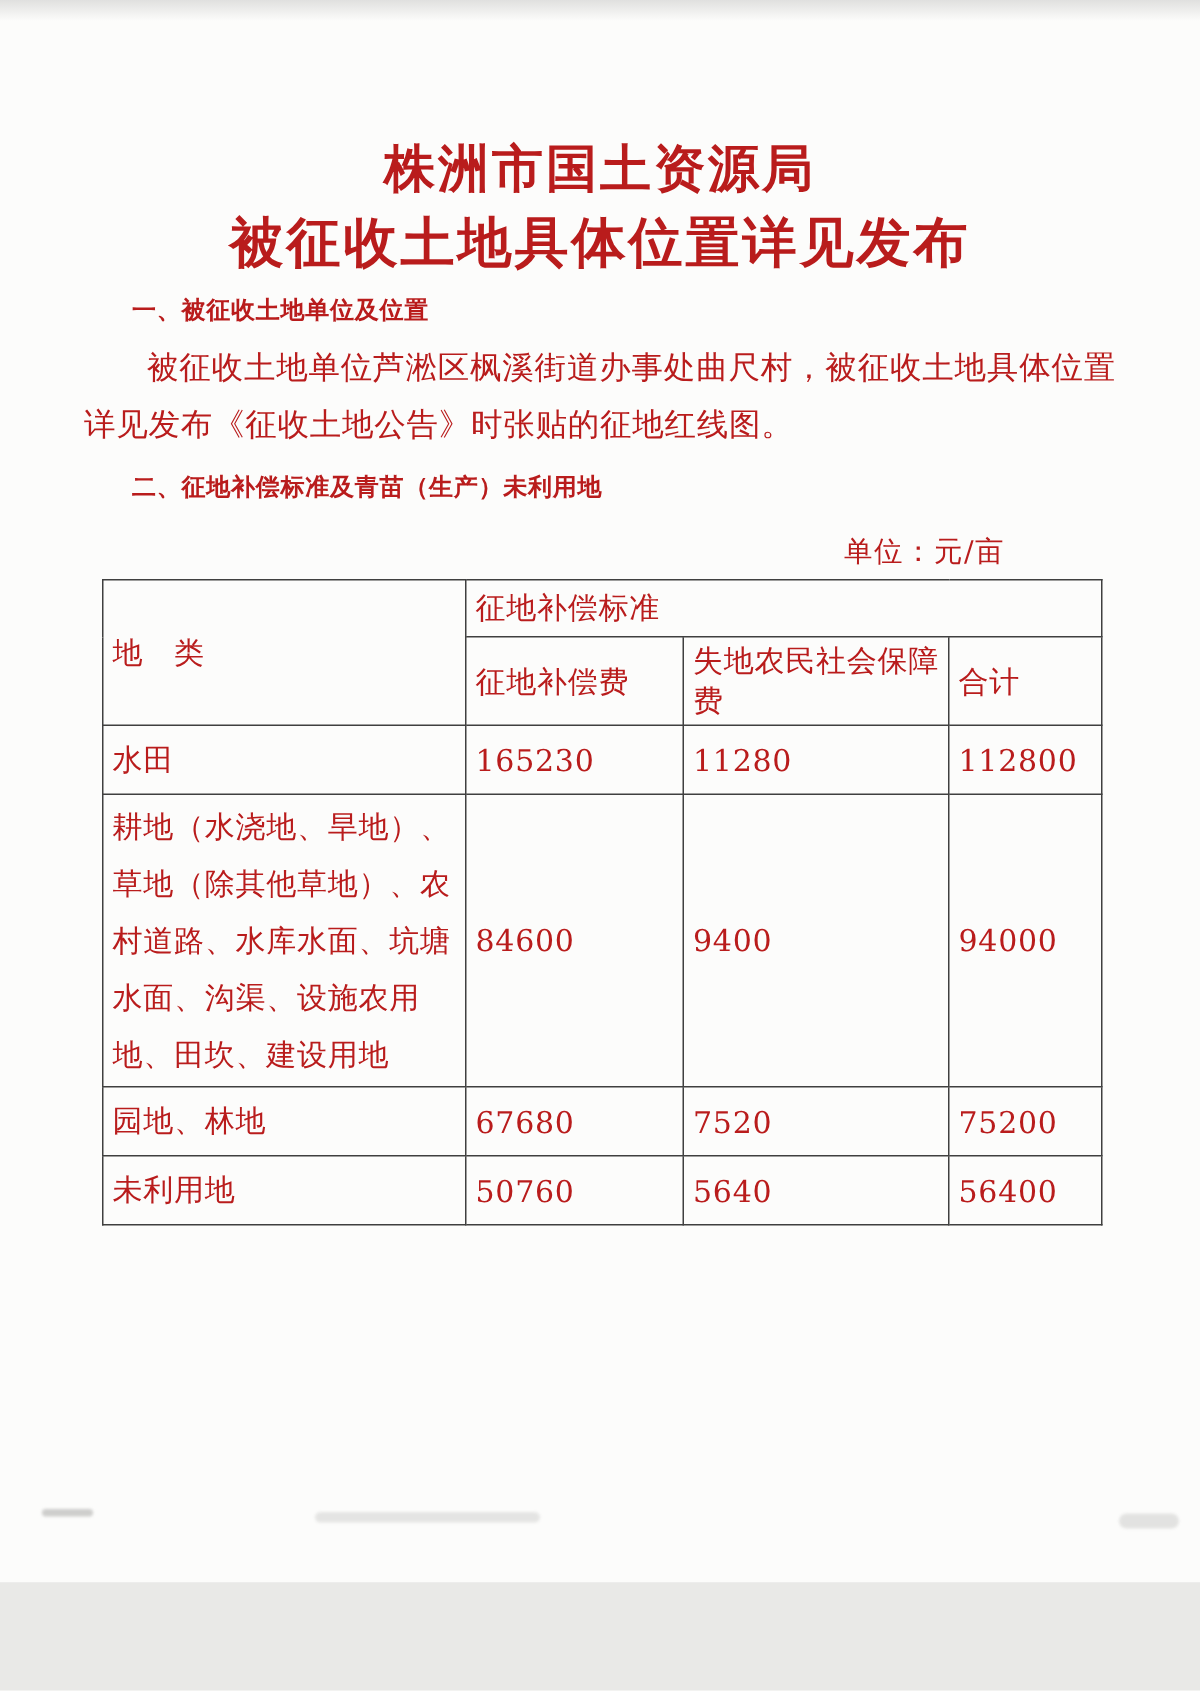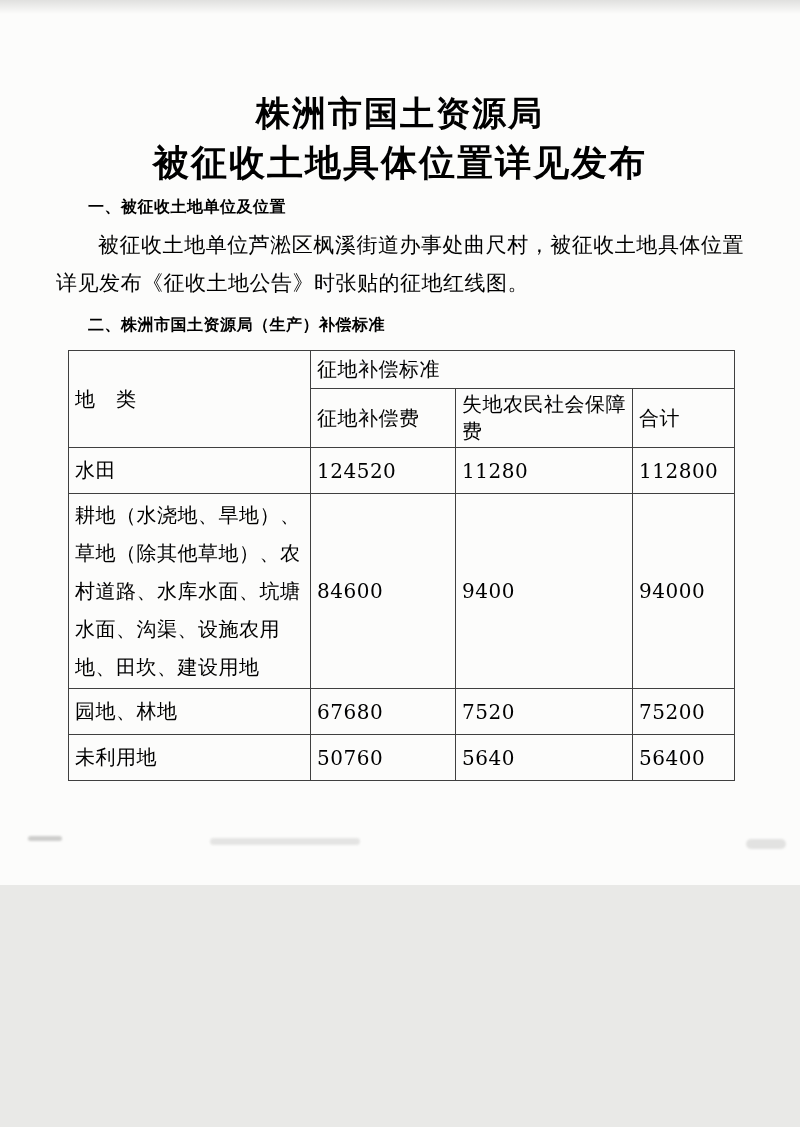--- a/index.html
+++ b/index.html
@@ -1,23 +1,23 @@
 <!DOCTYPE html>
 <html><head>
 <meta charset="utf-8">
 <style>
   html,body{margin:0;padding:0;background:#e9e9e7;}
   .page{
     position:relative;
-    width:800px;height:885px;
+    width:800px;height:1055px;
     margin:0 auto;
     background:#fcfcfb;
     overflow:hidden;
     font-family:"DejaVu Serif","Liberation Serif",serif;
-    color:#000000;
+    color:#b91c1c;
   }
   .scan-edge-top{
     position:absolute;top:0;left:0;width:100%;height:14px;
     background:linear-gradient(to bottom, rgba(190,190,188,.45), rgba(255,255,255,0));
   }
   .scan-speck{
     position:absolute;background:rgba(120,120,118,.35);
     border-radius:50%;filter:blur(1px);
   }
   .speck-a{left:28px;bottom:44px;width:34px;height:5px;border-radius:3px;}
@@ -93,22 +93,23 @@
   <div class="scan-edge-top"></div>
 
   <div class="content">
     <h1 class="title1">株洲市国土资源局</h1>
     <h1 class="title2">被征收土地具体位置详见发布</h1>
 
 
     <h2 class="sec">一、被征收土地单位及位置</h2>
     <p class="body">被征收土地单位芦淞区枫溪街道办事处曲尺村，被征收土地具体位置详见发布《征收土地公告》时张贴的征地红线图。</p>
 
-    <h2 class="sec">二、株洲市国土资源局（生产）补偿标准</h2>
+    <h2 class="sec">二、征地补偿标准及青苗（生产）未利用地</h2>
 
+    <div class="unit-label">单位：元/亩</div>
 
     <table class="comp">
       <colgroup>
         <col style="width:242px">
         <col style="width:145px">
         <col style="width:177px">
         <col style="width:102px">
       </colgroup>
       <tbody>
         <tr>
@@ -116,21 +117,21 @@
           <td colspan="3" class="h-group">征地补偿标准</td>
         </tr>
         <tr class="subhead">
           <td>征地补偿费</td>
           <td>失地农民社会保障费</td>
           <td>合计</td>
         </tr>
 
         <tr class="r-short">
           <td>水田</td>
-          <td class="num">124520</td>
+          <td class="num">165230</td>
           <td class="num">11280</td>
           <td class="num">112800</td>
         </tr>
 
         <tr class="r-tall">
           <td class="cat-long">耕地（水浇地、旱地）、草地（除其他草地）、农村道路、水库水面、坑塘水面、沟渠、设施农用地、田坎、建设用地</td>
           <td class="num">84600</td>
           <td class="num">9400</td>
           <td class="num">94000</td>
         </tr>

